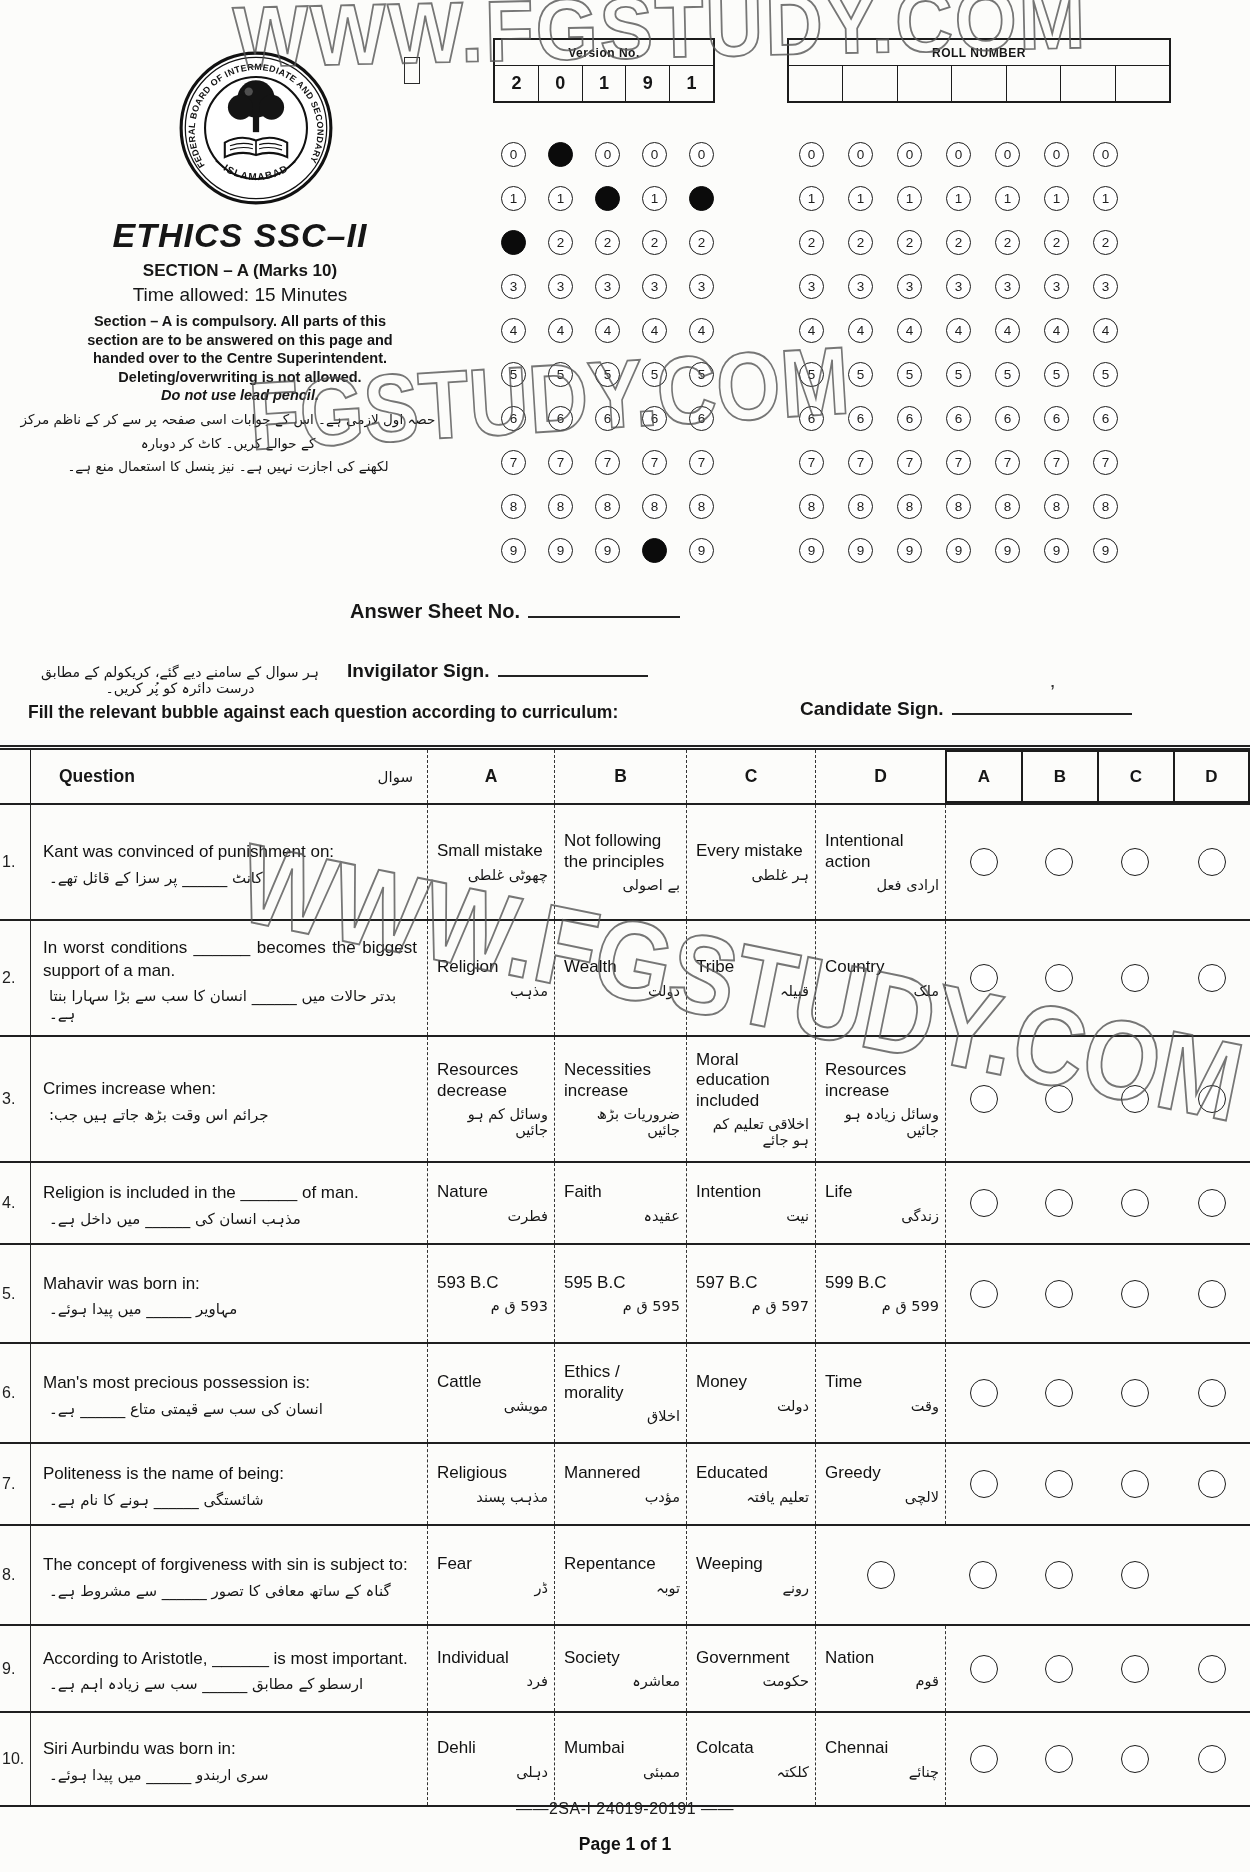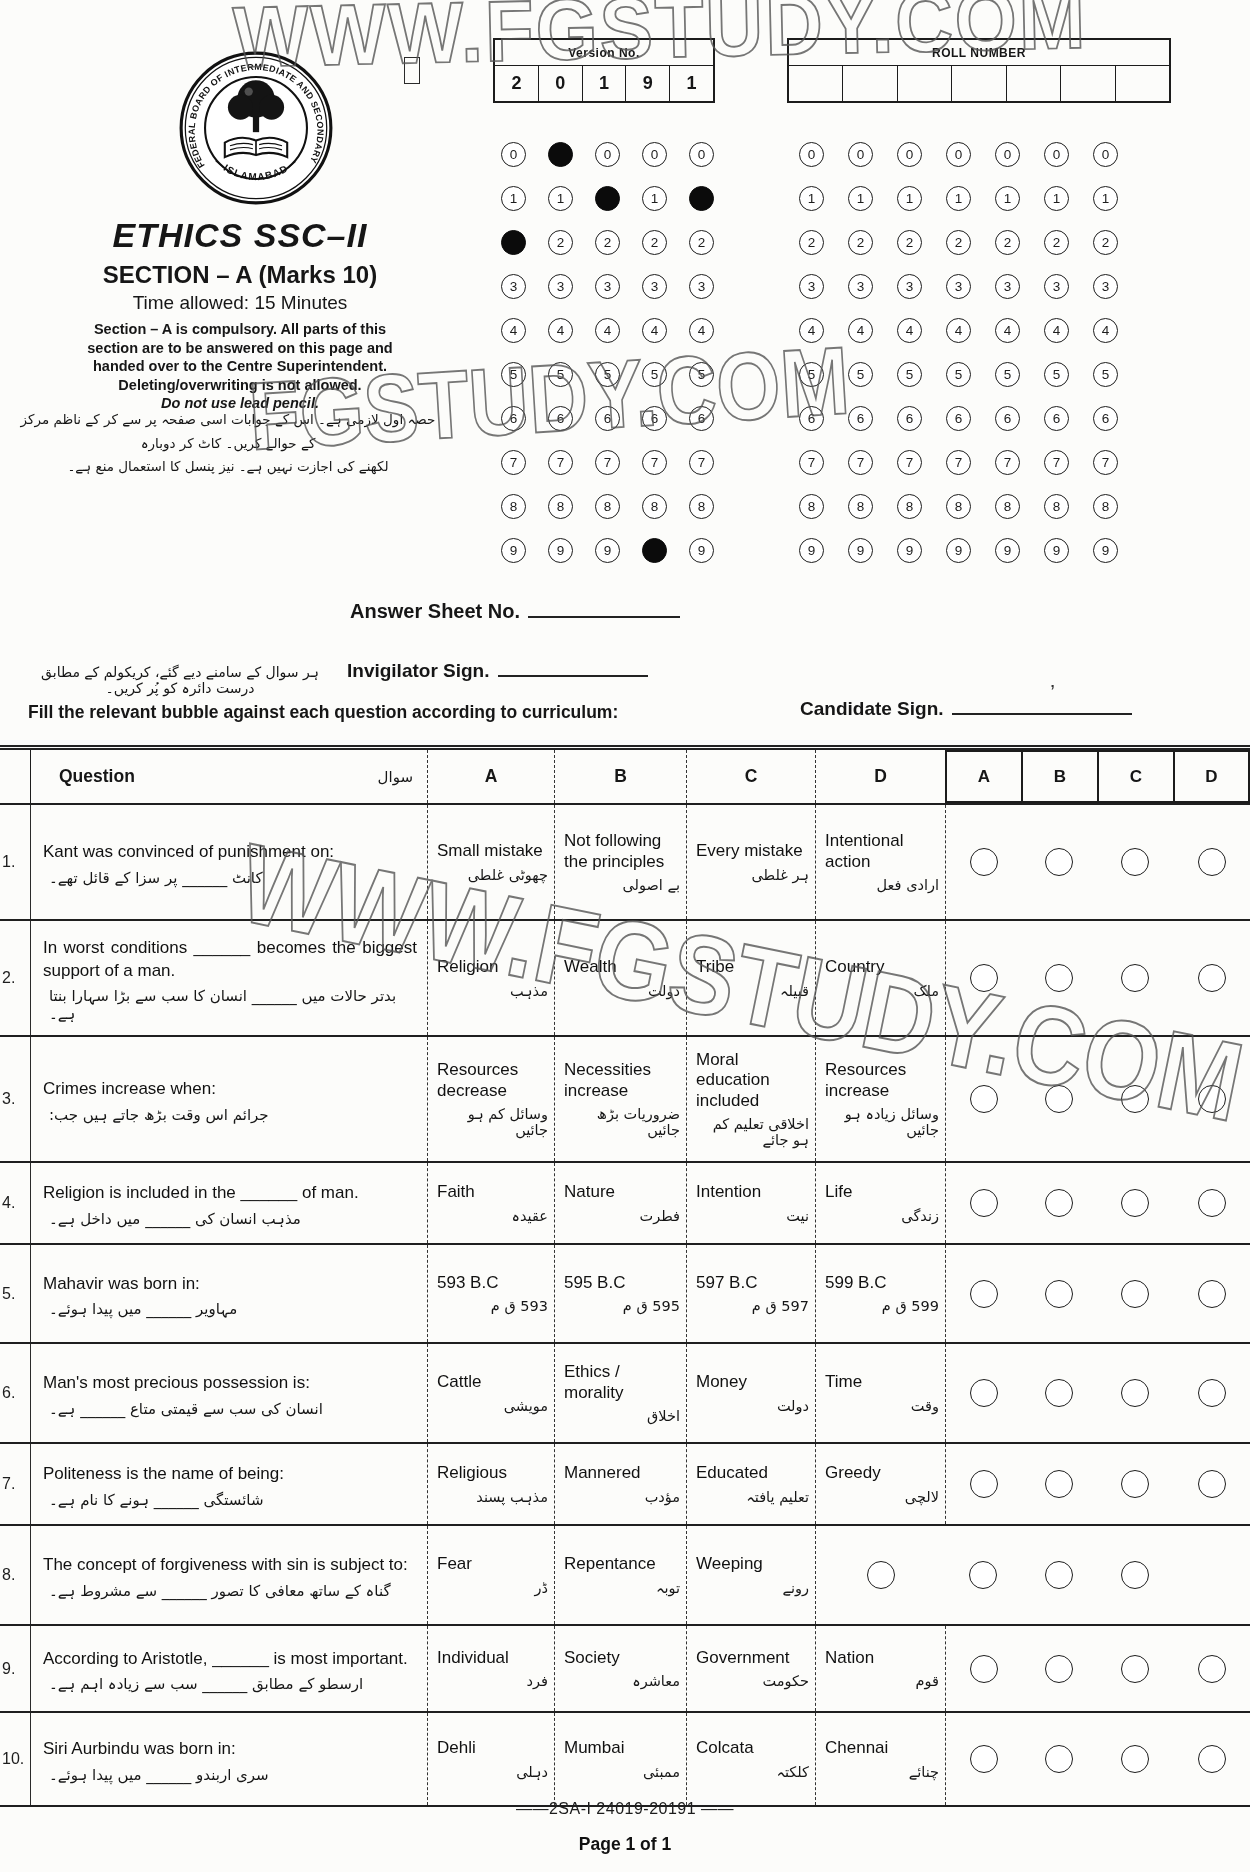--- a/index.html
+++ b/index.html
@@ -10,21 +10,21 @@
       font-weight:bold;white-space:nowrap;z-index:6;pointer-events:none;opacity:.8;
       font-family:"Liberation Sans",sans-serif;}
   .wm-top{left:232px;top:-12px;font-size:86px;letter-spacing:2px;transform:rotate(-1.3deg) scaleX(.93);transform-origin:left top;}
   .wm-mid{left:246px;top:362px;font-size:96px;letter-spacing:0;transform:rotate(-3.5deg) scaleX(.86);transform-origin:left top;}
   .wm-table{left:255px;top:818px;font-size:112px;transform:rotate(11.5deg) scaleX(.88);transform-origin:left top;-webkit-text-stroke-width:2px;}
   
   .logo{position:absolute;left:178px;top:50px;width:156px;height:156px;}
   
   .headblock{position:absolute;left:25px;top:216px;width:430px;text-align:center;}
   .t1{font-size:34px;font-weight:bold;letter-spacing:1px;font-style:italic;}
-  .t2{font-size:24px;font-weight:bold;margin-top:6px;}
+  .t2{font-size:17px;font-weight:bold;margin-top:6px;}
   .t3{font-size:19px;margin-top:3px;}
   .rules{font-size:14.5px;font-weight:bold;line-height:1.28;margin-top:6px;}
   .nopencil{font-size:14.5px;font-style:italic;font-weight:bold;margin-top:1px;}
   .urdu{font-family:"DejaVu Sans",sans-serif;direction:rtl;}
   .urules{position:absolute;left:18px;top:408px;width:420px;font-size:13.5px;line-height:1.75;text-align:center;}
   
   .vbox{position:absolute;border:2px solid #1c1c1c;background:rgba(255,255,255,.0);}
   .vbox .bhead{height:25px;border-bottom:1.8px solid #1c1c1c;display:flex;align-items:center;justify-content:center;
                font-weight:bold;font-size:12px;letter-spacing:.5px;}
   .cellrow{display:flex;height:35px;}
@@ -410,28 +410,28 @@
             <span class="abub"></span>
           </div>
         </div>
         <div class="qrow">
           <div class="qnum">4.</div>
           <div class="qcell">
             <div class="qen">Religion is included in the ______ of man.</div>
             <div class="qur urdu">مذہب انسان کی ______ میں داخل ہے۔</div>
           </div>
           <div class="ocell">
+            <div class="oen">Nature</div>
+            <div class="our urdu">فطرت</div>
+          </div>
+          <div class="ocell">
             <div class="oen">Faith</div>
             <div class="our urdu">عقیدہ</div>
           </div>
           <div class="ocell">
-            <div class="oen">Nature</div>
-            <div class="our urdu">فطرت</div>
-          </div>
-          <div class="ocell">
             <div class="oen">Intention</div>
             <div class="our urdu">نیت</div>
           </div>
           <div class="ocell">
             <div class="oen">Life</div>
             <div class="our urdu">زندگی</div>
           </div>
           <div class="acell dashL">
             <span class="abub"></span>
           </div>

